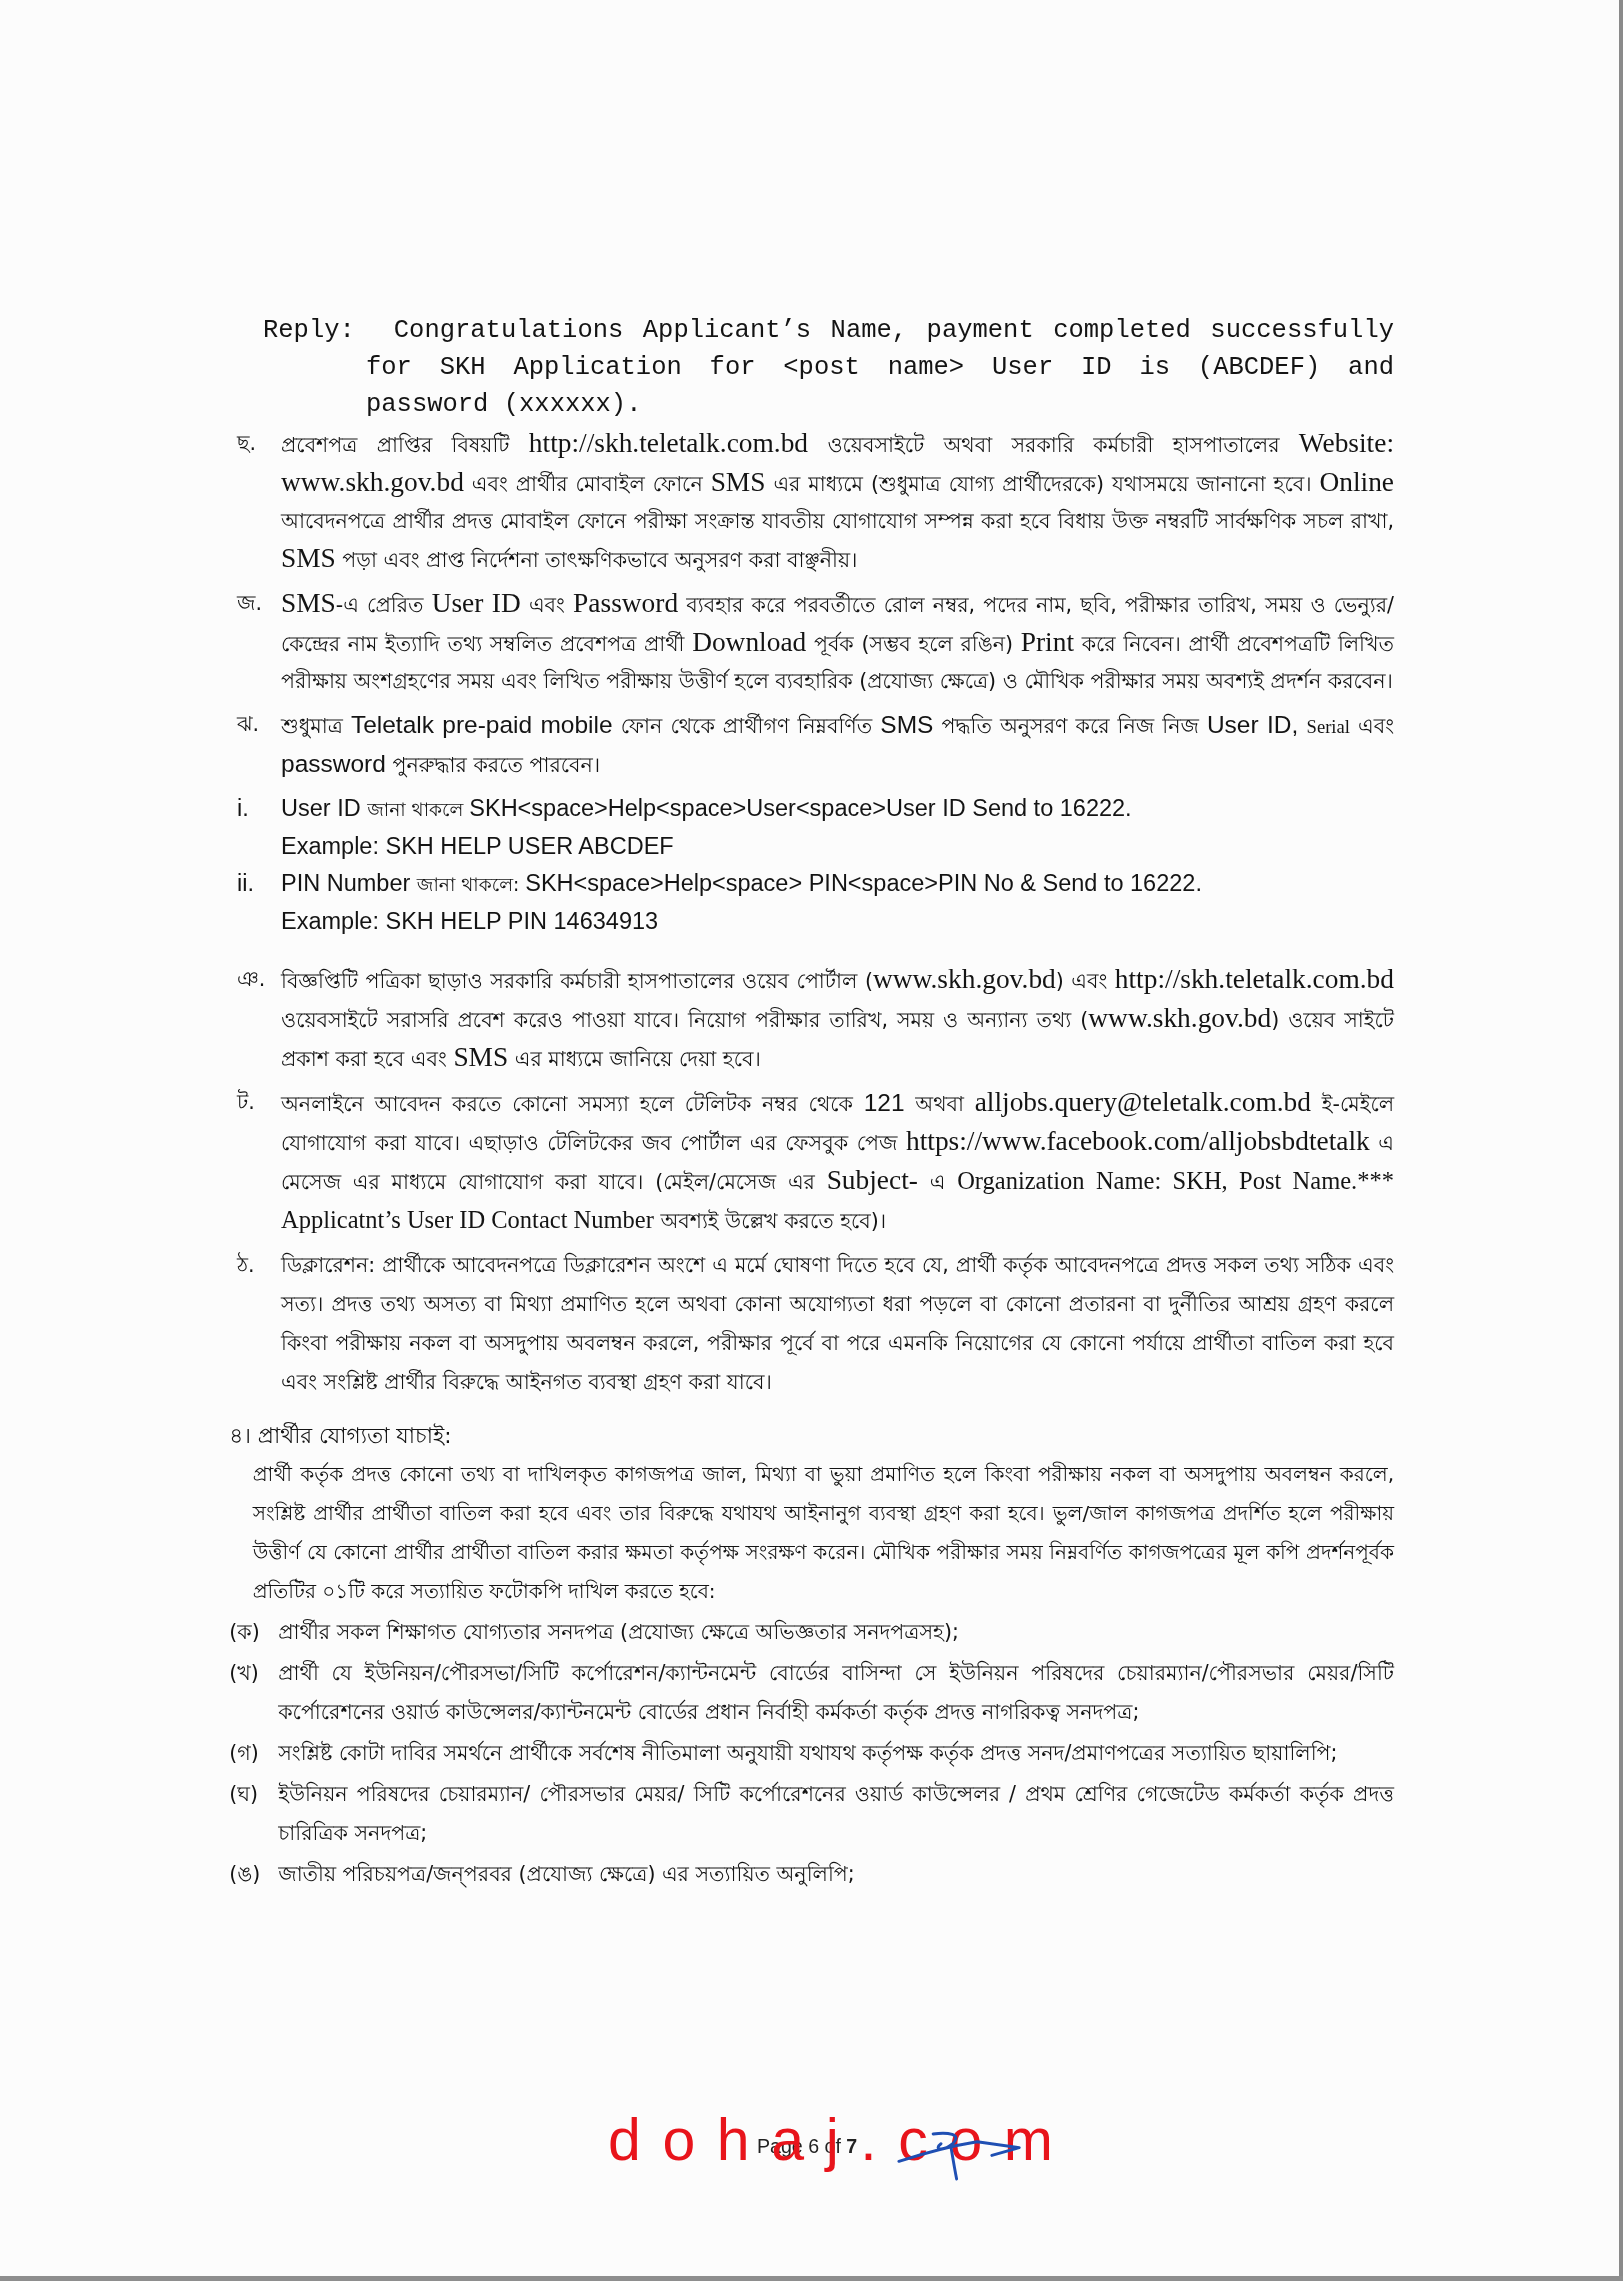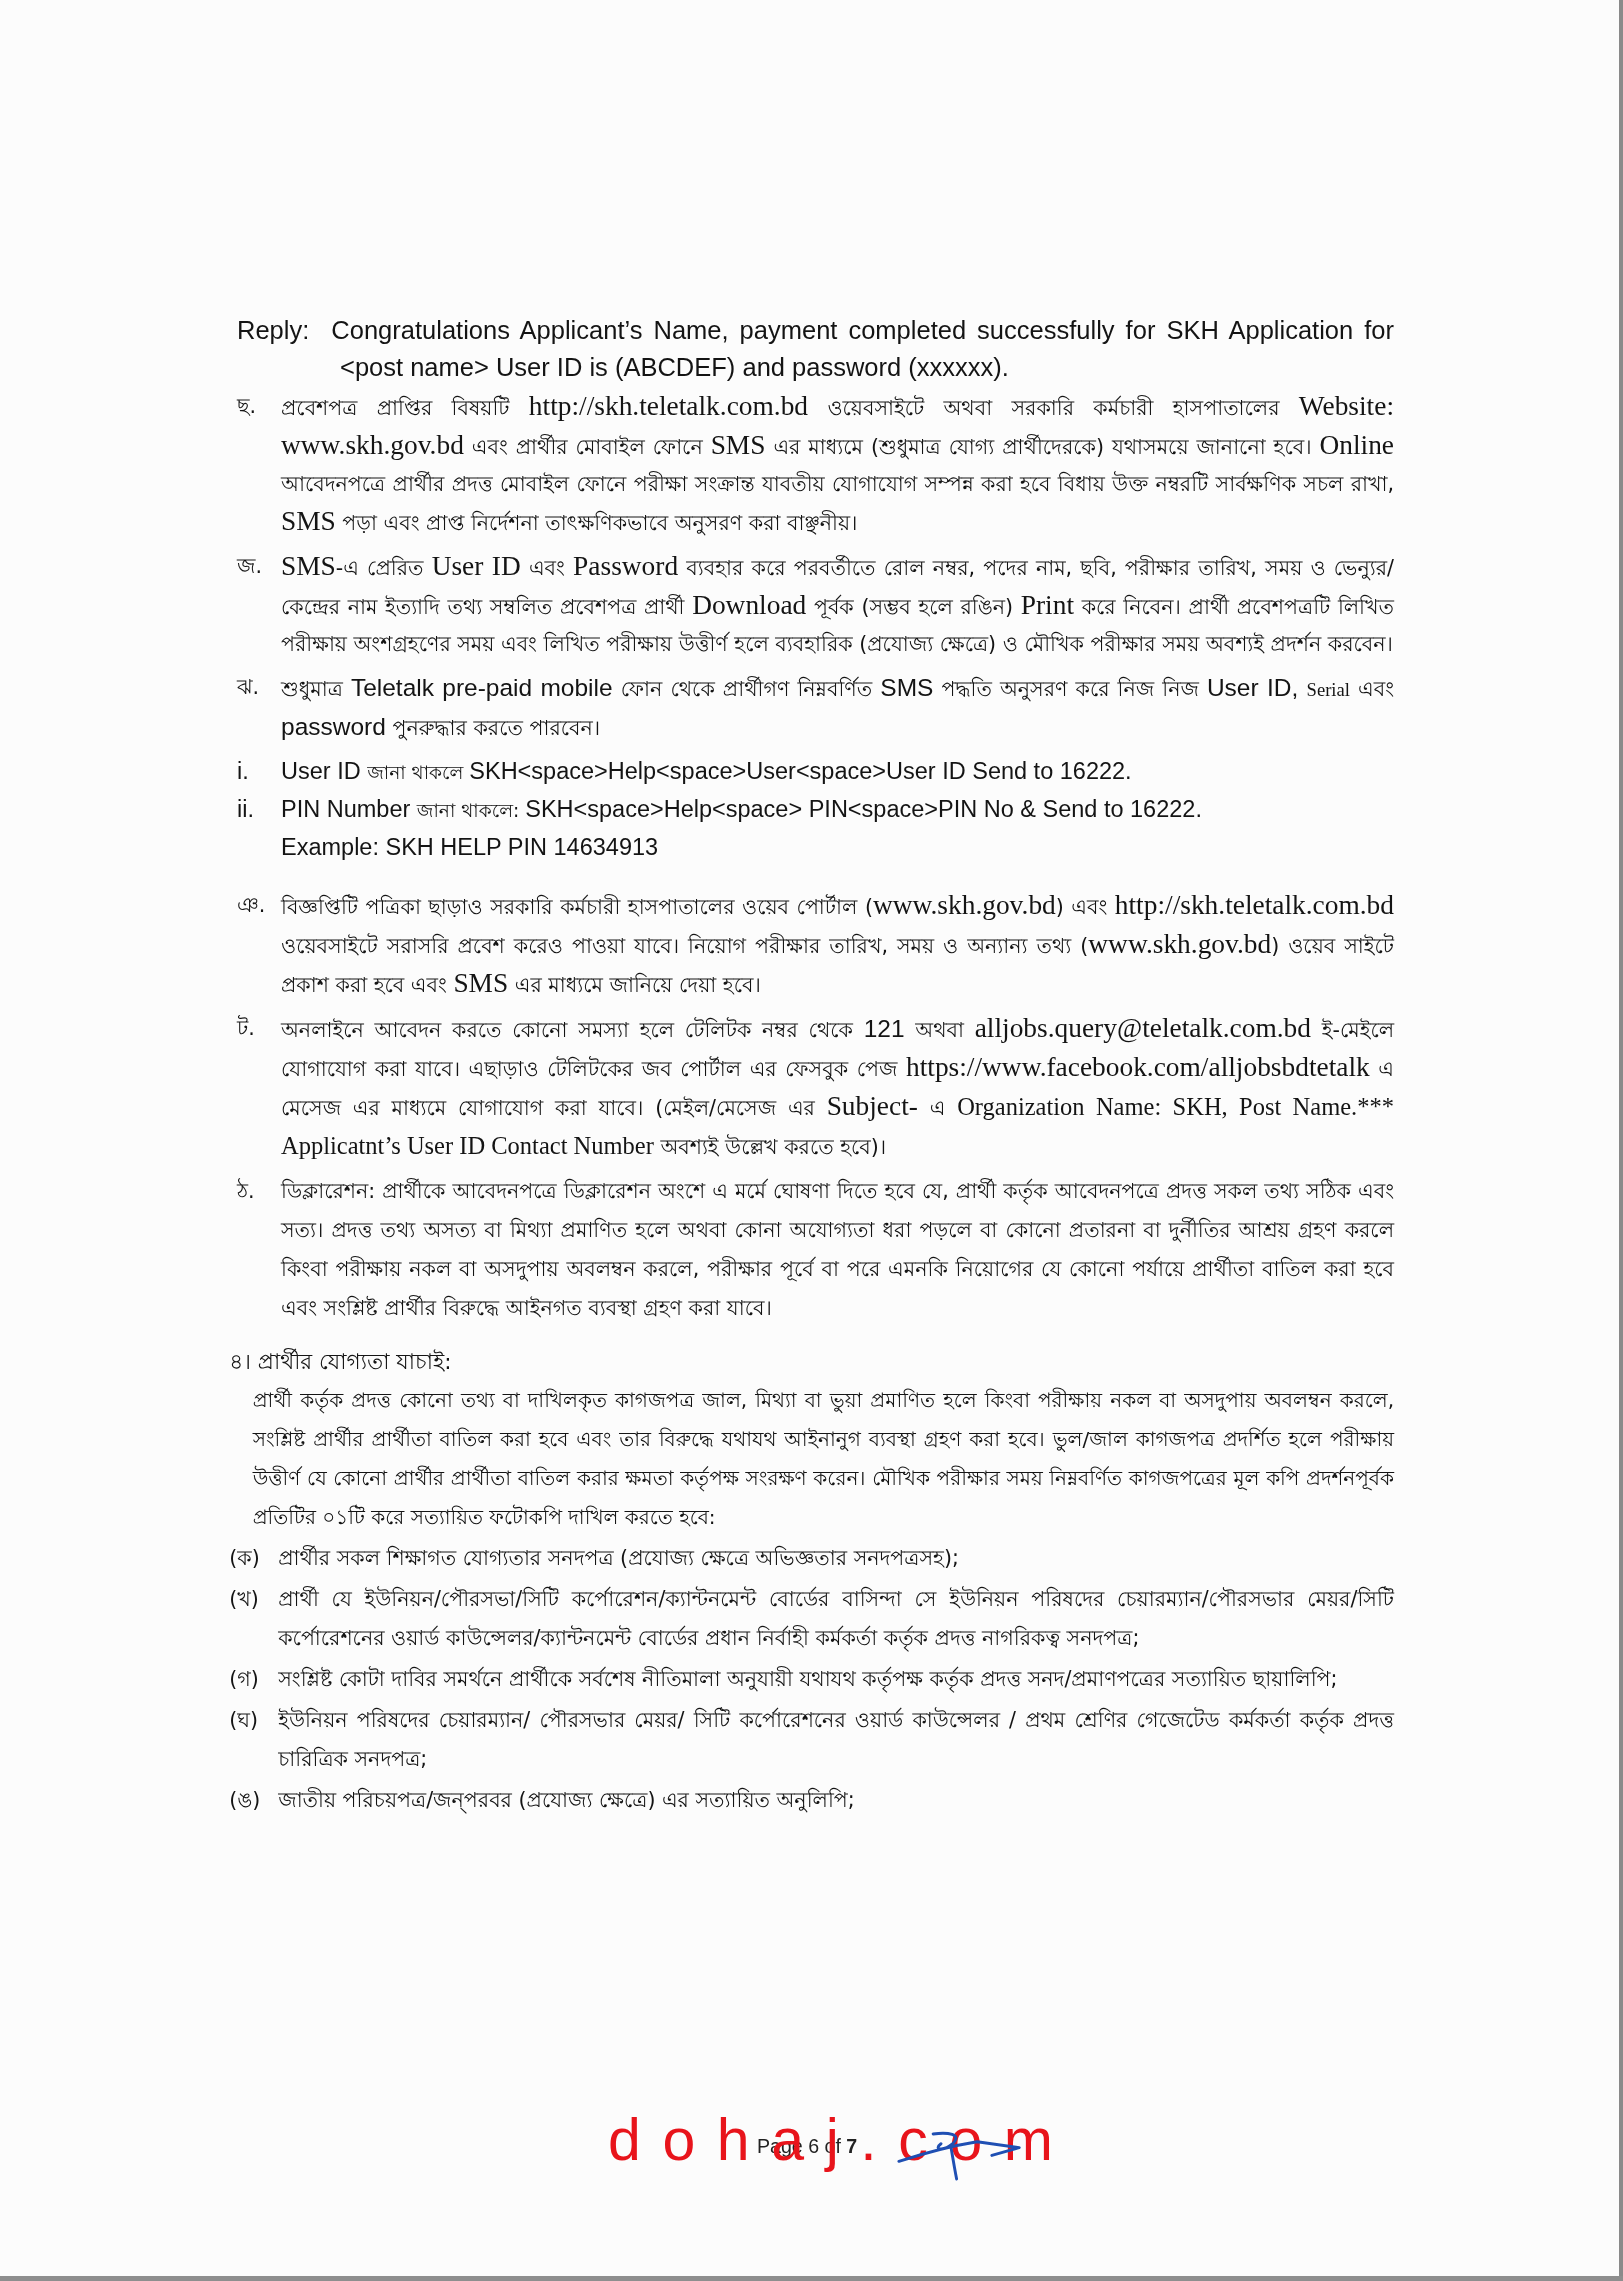--- a/index.html
+++ b/index.html
@@ -7,21 +7,21 @@
       width: 1623px; height: 2282px;
       background: #fcfcfc;
       position: relative; overflow: hidden;
       font-family: "DejaVu Sans", "Liberation Sans", sans-serif;
       color: #141414;
     }
     .page-edge-right { position: absolute; right: 0; top: 0; width: 3.9px; height: 2282px; background: #8a8a8a; }
     .page-edge-bottom { position: absolute; left: 0; bottom: 0; width: 1623px; height: 5.9px; background: #8e8e8e; }
     .content { position: absolute; left: 237px; top: 312px; width: 1157px; }
     .para { position: relative; font-size: 20.6px; line-height: 37px; text-align: justify; }
-    .reply { font-family: Liberation Sans, sans-serif; font-size: 25.5px; line-height: 37px; text-align: justify; padding-left: 103px; text-indent: -103px; margin-bottom: 2px; }
+    .reply { font-family: Liberation Mono, monospace; font-size: 25.5px; line-height: 37px; text-align: justify; padding-left: 103px; text-indent: -103px; margin-bottom: 2px; margin-left: 26px; }
     .item { position: relative; padding-left: 44px; margin-bottom: 5.9px; }
     .marker { position: absolute; left: 0; top: 0; font-size: 20.6px; }
     .lat { font-family: "Liberation Serif", serif; font-size: 27.4px; }
     .lat-sans { font-family: "Liberation Sans", sans-serif; font-size: 24.5px; }
     .link { font-family: "Liberation Serif", serif; font-size: 27.4px; color: #141414; }
     .sub-item { position: relative; padding-left: 44px; font-family: "Liberation Sans", sans-serif; font-size: 23.5px; line-height: 37px; }
     .sub-item .marker { font-size: 23.5px; }
     .gap { height: 21.6px; }
     .section-title { font-weight: normal; font-size: 21.6px; line-height: 39px; margin-left: -7.8px; margin-top: 13.7px; }
     .section-body { padding-left: 15.7px; font-size: 20px; line-height: 39px; text-align: justify; }
@@ -57,20 +57,21 @@
   </div>
 
   <div class="para item">
     <span class="marker">ঝ.</span>
     <span>শুধুমাত্র </span><span class="lat-sans">Teletalk pre-paid mobile</span><span> ফোন থেকে প্রার্থীগণ নিম্নবর্ণিত </span><span class="lat-sans">SMS</span><span> পদ্ধতি অনুসরণ করে নিজ নিজ </span><span class="lat-sans">User ID, </span><span style="font-family:'Liberation Serif',serif;font-size:18.6px">Serial</span><span> এবং </span><span class="lat-sans">password</span><span> পুনরুদ্ধার করতে পারবেন।</span>
   </div>
 
   <div class="sub-item">
     <span class="marker">i.</span>
     <div><span>User ID </span><span style="font-family:'DejaVu Sans',sans-serif;font-size:18.6px">জানা থাকলে </span><span>SKH&lt;space&gt;Help&lt;space&gt;User&lt;space&gt;User ID Send to 16222.</span></div>
+    <div>Example: SKH HELP USER ABCDEF</div>
   </div>
   <div class="sub-item">
     <span class="marker">ii.</span>
     <div><span>PIN Number </span><span style="font-family:'DejaVu Sans',sans-serif;font-size:18.6px">জানা থাকলে: </span><span>SKH&lt;space&gt;Help&lt;space&gt; PIN&lt;space&gt;PIN No &amp; Send to 16222.</span></div>
     <div>Example: SKH HELP PIN 14634913</div>
   </div>
 
   <div class="gap"></div>
 
   <div class="para item">

